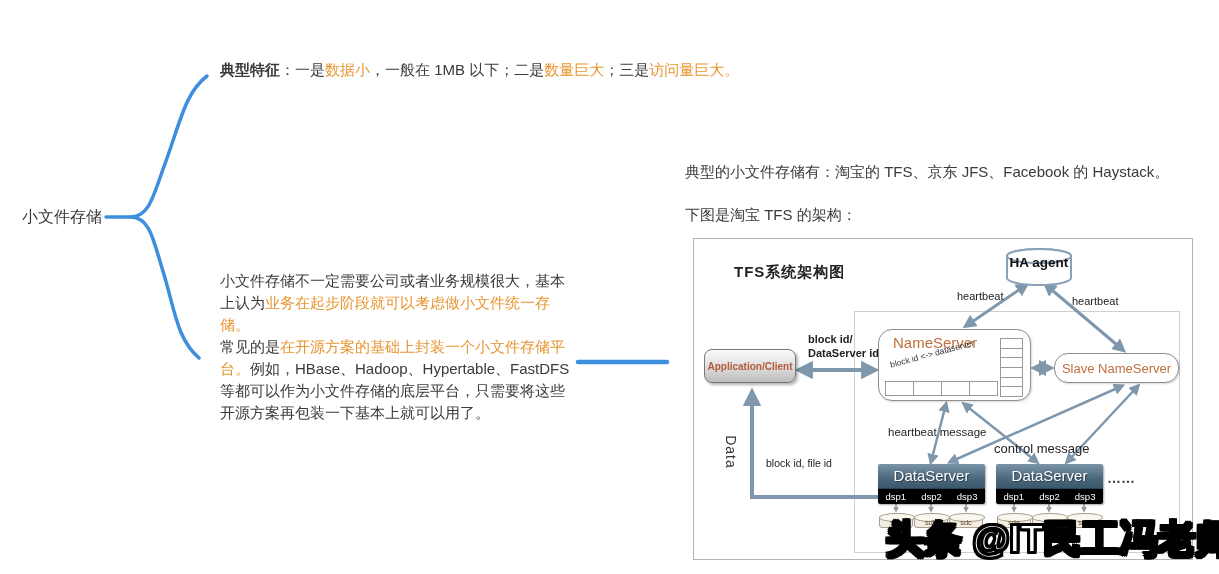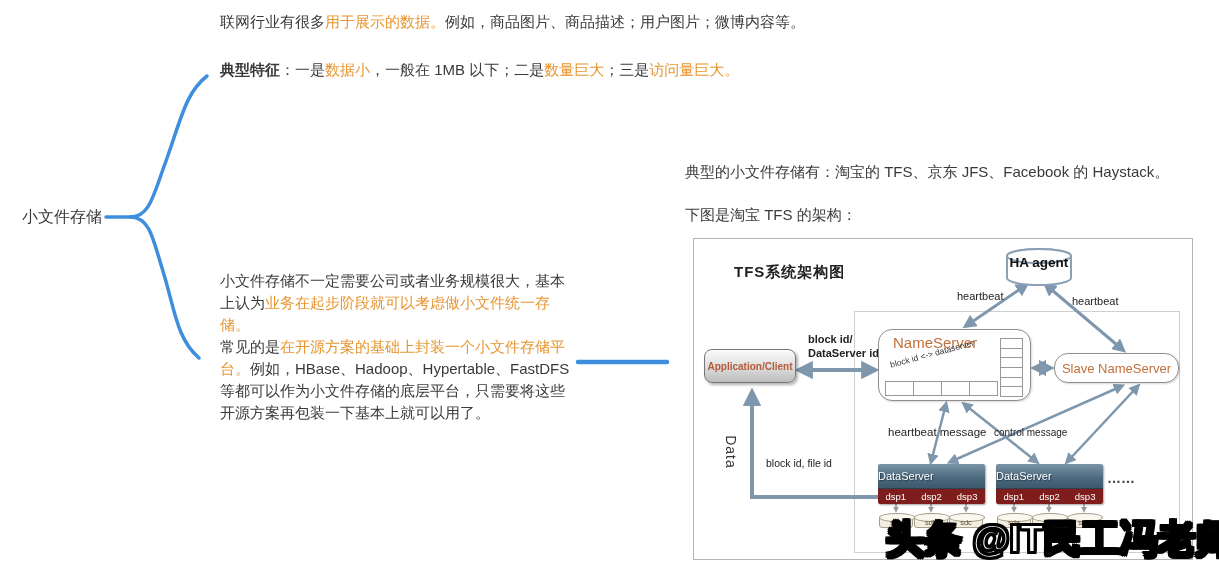--- a/index.html
+++ b/index.html
@@ -27,21 +27,21 @@
              border:1px solid #b5b5b5; background:#fff; }
   .inner-frame { position:absolute; left:160px; top:72px; width:326px; height:242px;
                  border:1px solid #cfcfcf; }
   .dgm-title { position:absolute; left:40px; top:24px; font-size:15px; font-weight:bold;
                color:#222; letter-spacing:1px; }
   .dgm-label { position:absolute; font-size:11px; color:#222; white-space:nowrap; }
   #lbl-hb-left  { left:263px; top:51px; }
   #lbl-hb-right { left:378px; top:56px; }
   #lbl-req { left:114px; top:93px; font-weight:bold; line-height:14px; }
   #lbl-hbmsg { left:194px; top:187px; font-size:11.5px; }
-  #lbl-ctlmsg { left:300px; top:188px; font-size:10px; }
+  #lbl-ctlmsg { left:300px; top:202px; font-size:13px; }
   #lbl-bidfid { left:72px; top:218px; font-size:10.5px; }
   #lbl-data { left:37px; top:213px; font-size:14px; color:#333;
               transform:translate(-50%,-50%) rotate(90deg); letter-spacing:1px; }
   #lbl-ellipsis { left:413px; top:231px; font-size:14px; font-weight:bold; color:#444; }
 
   .ha-cyl { position:absolute; left:310px; top:6px; }
   .ha-label { position:absolute; left:310px; top:16px; width:70px; text-align:center;
               font-size:13.5px; font-weight:bold; color:#111; }
 
   .app-box { position:absolute; left:10px; top:110px; width:92px; height:34px;
@@ -65,25 +65,25 @@
 
   .slave-box { position:absolute; left:360px; top:114px; width:125px; height:30px;
                border:1.5px solid #8f8f8f; border-radius:14px; background:#fff;
                box-shadow:1px 1px 2px rgba(0,0,0,.15);
                display:flex; align-items:center; justify-content:center; }
   .slave-box span { font-size:13px; color:#c0703c; }
 
   .ds { position:absolute; width:107px; height:40px; border-radius:2px;
         box-shadow:1px 1px 2px rgba(0,0,0,.35); overflow:hidden; }
   #ds1 { left:184px; top:225px; } #ds2 { left:302px; top:225px; }
-  .ds-head { height:24px; line-height:24px; color:#fff; font-size:11px;
+  .ds-head { height:24px; line-height:24px; text-align:center; color:#fff; font-size:15px;
              background:linear-gradient(180deg,#7a94a7 0%,#4c687d 60%,#3c586d 100%);
              text-shadow:1px 1px 1px #283c4c; }
   .ds-parts { height:16px; display:flex; justify-content:space-around; align-items:center;
-              background:#7f1d1d; border-top:1px solid #2e4254; }
+              background:#000000; border-top:1px solid #2e4254; }
   .ds-parts span { font-size:9.5px; color:#fff; }
 
   .disk { position:absolute; width:34px; height:12px; background:#f2eee1;
           border:1px solid #a59e8c; border-radius:3px; }
   .disk::before { content:""; position:absolute; left:-1px; top:-4px; width:33.5px; height:7px;
                   background:#faf7ee; border:1px solid #a59e8c; border-radius:50%; }
   .disk span { position:absolute; left:0; right:0; top:1px; text-align:center;
                font-size:7.5px; color:#6b4a2e; z-index:1; }
 
   .watermark { position:absolute; left:886px; top:514px; z-index:6; white-space:nowrap;
@@ -101,21 +101,20 @@
     <g fill="none" stroke="#3F8EDE" stroke-linecap="round">
       <path d="M106,217 L131,217" stroke-width="3.5"></path>
       <path d="M131,217 C150,216 153,196 166,161 C181,119 186,92 207,76" stroke-width="3.5"></path>
       <path d="M131,217 C150,218 153,239 162,268 C175,309 176,338 199,358" stroke-width="3.5"></path>
       <path d="M578,362 L667,362" stroke-width="4.5"></path>
     </g>
   </svg>
 
   <div class="txt" id="root-label">小文件存储</div>
 
-  <div class="txt" id="pA1"><span>联网行业有很多</span><span class="hl">用于展示的数据。</span><span>例如，商品图片、商品描述；用户图片；微博内容等。</span></div>
 
   <div class="txt" id="pA2"><span class="b">典型特征</span><span>：一是</span><span class="hl">数据小</span><span>，一般在 1MB 以下；二是</span><span class="hl">数量巨大</span><span>；三是</span><span class="hl">访问量巨大。</span></div>
 
 
   <div class="txt" id="pC1">典型的小文件存储有：淘宝的 TFS、京东 JFS、Facebook 的 Haystack。</div>
 
   <div class="txt" id="pB">
     <div><span>小文件存储不一定需要公司或者业务规模很大，基本上认为</span><span class="hl">业务在起步阶段就可以考虑做小文件统一存储。</span></div>
     <div><span>常见的是</span><span class="hl">在开源方案的基础上封装一个小文件存储平台。</span><span>例如，HBase、Hadoop、Hypertable、FastDFS 等都可以作为小文件存储的底层平台，只需要将这些开源方案再包装一下基本上就可以用了。</span></div>
   </div>

